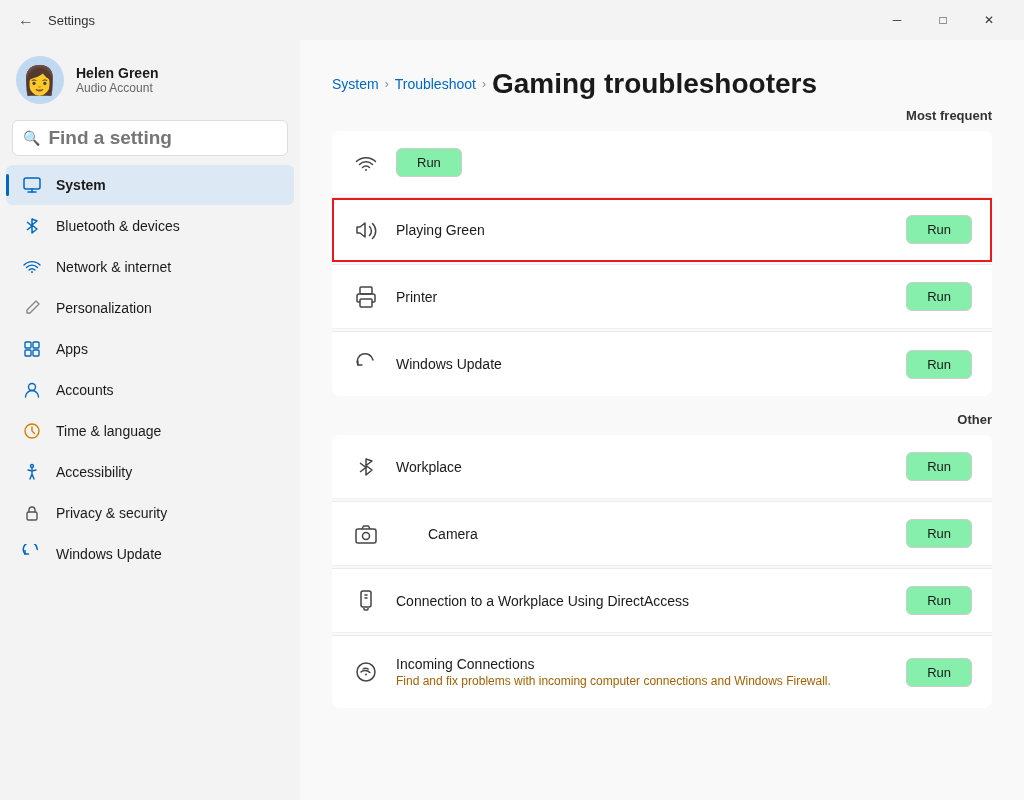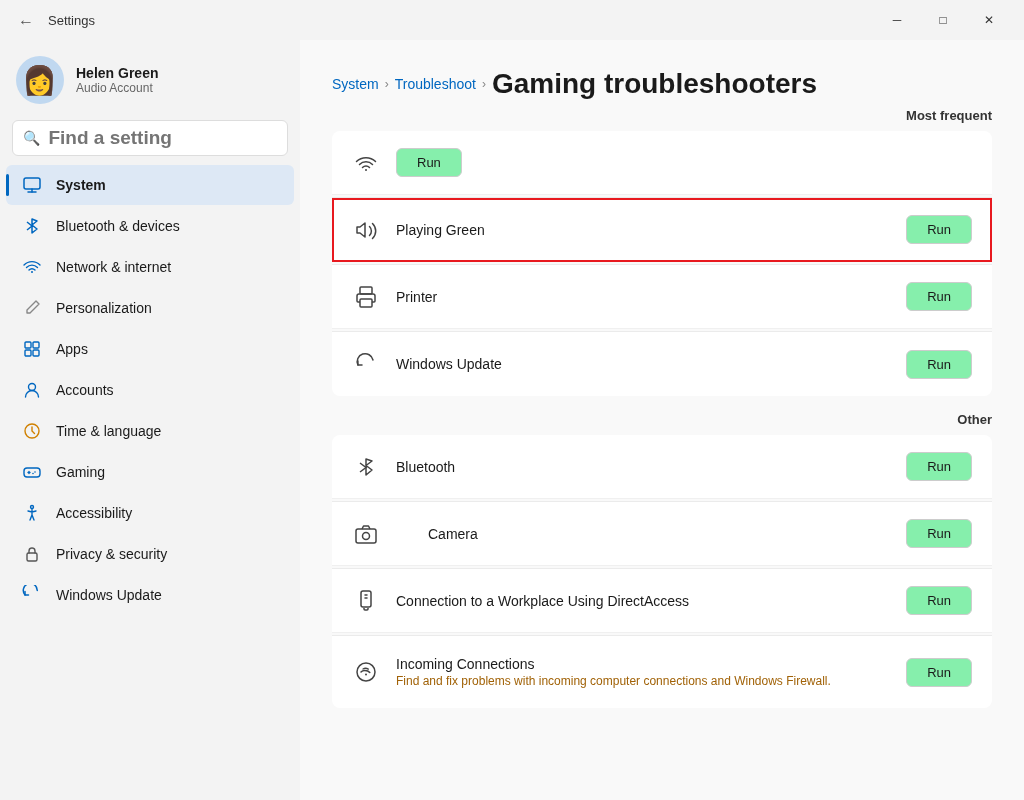--- a/index.html
+++ b/index.html
@@ -365,31 +365,20 @@
       <div class="nav-item">
         <span class="nav-icon nav-icon-time">
           <svg width="20" height="20" viewBox="0 0 20 20" fill="none">
               <circle cx="10" cy="10" r="7" stroke="#d08000" stroke-width="1.4"></circle>
               <path d="M10 6v4l2.5 2.5" stroke="#d08000" stroke-width="1.4" stroke-linecap="round"></path>
             </svg>
         </span>
         <span>Time &amp; language</span>
       </div>
 
-      <div class="nav-item">
-        <span class="nav-icon nav-icon-gaming">
-          <svg width="20" height="20" viewBox="0 0 20 20" fill="none">
-              <rect x="2" y="6" width="16" height="9" rx="3" stroke="#0067c0" stroke-width="1.4"></rect>
-              <path d="M8 10.5H6m1 1v-2" stroke="#0067c0" stroke-width="1.4" stroke-linecap="round"></path>
-              <circle cx="13" cy="10" r="0.8" fill="#0067c0"></circle>
-              <circle cx="11" cy="11.5" r="0.8" fill="#0067c0"></circle>
-            </svg>
-        </span>
-        <span>Gaming</span>
-      </div>
 
       <div class="nav-item">
         <span class="nav-icon nav-icon-accessibility">
           <svg width="20" height="20" viewBox="0 0 20 20" fill="none">
               <circle cx="10" cy="4" r="1.5" stroke="#0067c0" stroke-width="1.4"></circle>
               <path d="M10 6.5v5.5m-4-4l4 1 4-1M8 17l2-5 2 5" stroke="#0067c0" stroke-width="1.4" stroke-linecap="round"></path>
             </svg>
         </span>
         <span>Accessibility</span>
       </div>
@@ -483,21 +472,21 @@
     <div class="section-group">
       <div class="section-label">Other</div>
 
       <div class="troubleshooter-card" style="border-radius:8px 8px 0 0;">
         <span class="card-icon">
           <svg width="22" height="22" viewBox="0 0 22 22" fill="none">
               <path d="M11 3v16l6-5-6-4.5 6-4.5L11 3z" stroke="#444" stroke-width="1.5" stroke-linejoin="round"></path>
               <path d="M5 7l6 4.5-6 4.5" stroke="#444" stroke-width="1.5"></path>
             </svg>
         </span>
-        <span class="card-name">Bluetooth</span>
+        <span class="card-name">Workplace</span>
         <button class="run-btn">Run</button>
       </div>
       <div class="divider-line"></div>
 
       <div class="troubleshooter-card" style="border-radius:0;gap:48px;">
         <span class="card-icon">
           <svg width="24" height="24" viewBox="0 0 24 24" fill="none">
               <rect x="2" y="7" width="20" height="14" rx="2" stroke="#444" stroke-width="1.5"></rect>
               <circle cx="12" cy="14" r="3.5" stroke="#444" stroke-width="1.5"></circle>
               <path d="M8 7l1.5-3h5L16 7" stroke="#444" stroke-width="1.5" stroke-linejoin="round"></path>

